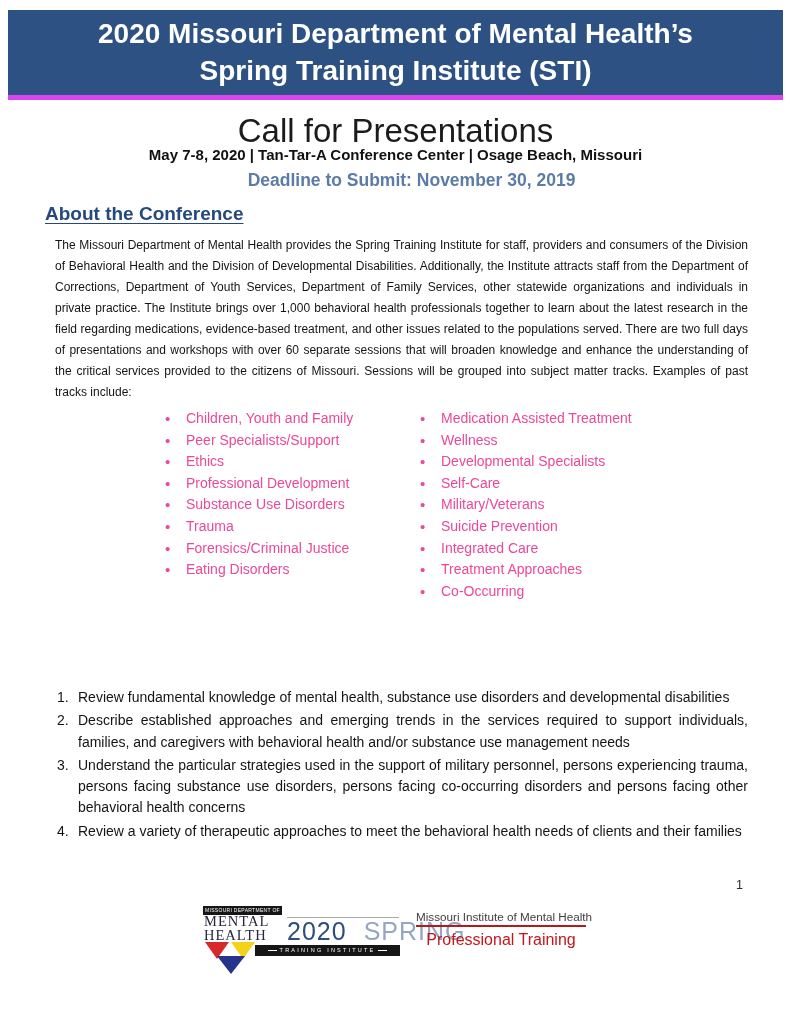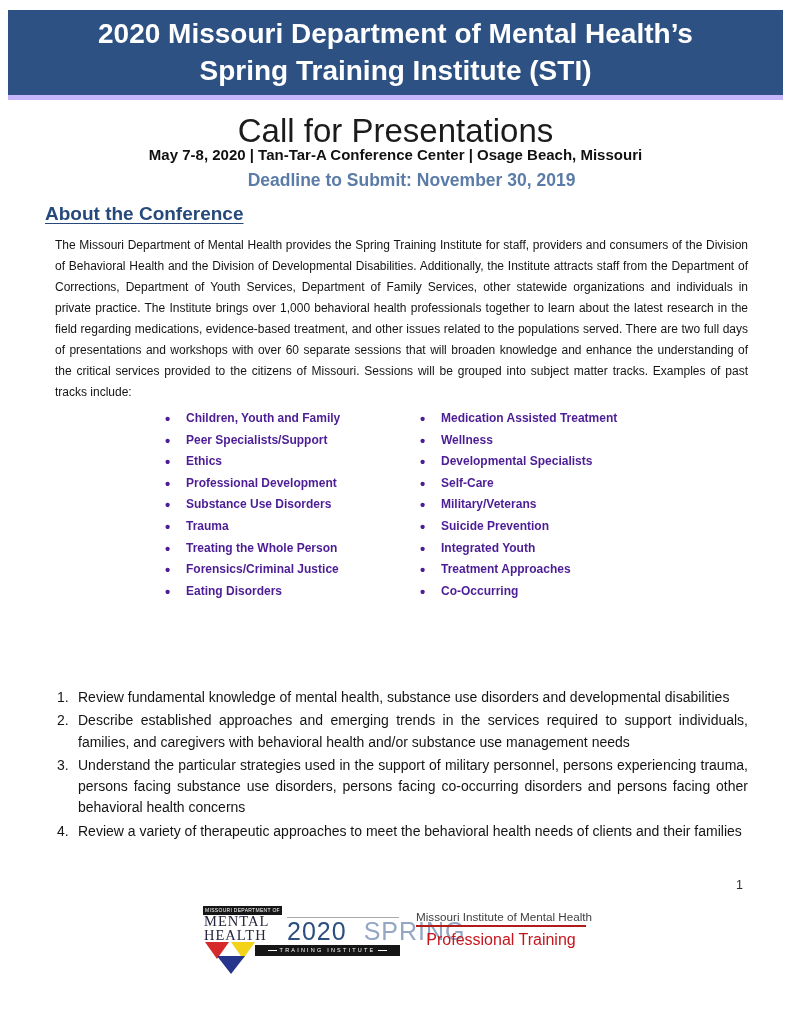--- a/index.html
+++ b/index.html
@@ -6,21 +6,21 @@
   html,body { background:#e9e9e9; }
   .page {
     position:relative; width:791px; height:1024px; margin:0 auto;
     background:#ffffff; font-family:"Liberation Sans", sans-serif; color:#121212;
     overflow:hidden;
   }
 
   
   .banner {
     position:absolute; left:8px; top:10px; width:775px; height:90px;
-    background:#2E5183; border-bottom:5px solid #c4b5fd;
+    background:#2E5183; border-bottom:5px solid #d946ef;
     color:#ffffff; text-align:center; font-weight:bold;
     font-size:28px; line-height:37px; padding-top:5px;
   }
 
   
   .call-heading {
     position:absolute; left:0; top:112px; width:100%;
     text-align:center; font-size:33px; font-weight:400; color:#1b1b1b;
   }
   .event-line {
@@ -46,22 +46,22 @@
     position:absolute; left:55px; top:235px; width:693px;
     font-size:12px; line-height:21px; text-align:justify; color:#141414;
   }
 
   
   .tracks {
     position:absolute; left:165px; top:408px; display:flex;
   }
   .tracks ul { list-style:none; width:255px; }
   .tracks li {
-    position:relative; padding-left:21px; font-size:12px; font-weight:bold;
-    line-height:21.6px; color:#4c1d95; white-space:nowrap;
+    position:relative; padding-left:21px; font-size:14px; font-weight:normal;
+    line-height:21.6px; color:#ec4899; white-space:nowrap;
   }
   .tracks li::before {
     content:"\2022"; position:absolute; left:0; top:0; font-size:15px;
   }
 
   
   .objectives-list {
     position:absolute; left:55px; top:679px; width:693px;
     list-style:none; counter-reset:obj;margin-top:8px;
   }
@@ -143,32 +143,31 @@
   <p class="about-paragraph">The Missouri Department of Mental Health provides the Spring Training Institute for staff, providers and consumers of the Division of Behavioral Health and the Division of Developmental Disabilities. Additionally, the Institute attracts staff from the Department of Corrections, Department of Youth Services, Department of Family Services, other statewide organizations and individuals in private practice. The Institute brings over 1,000 behavioral health professionals together to learn about the latest research in the field regarding medications, evidence-based treatment, and other issues related to the populations served. There are two full days of presentations and workshops with over 60 separate sessions that will broaden knowledge and enhance the understanding of the critical services provided to the citizens of Missouri. Sessions will be grouped into subject matter tracks. Examples of past tracks include:</p>
 
   <div class="tracks">
     <ul>
       <li>Children, Youth and Family</li>
       <li>Peer Specialists/Support</li>
       <li>Ethics</li>
       <li>Professional Development</li>
       <li>Substance Use Disorders</li>
       <li>Trauma</li>
-      <li>Treating the Whole Person</li>
       <li>Forensics/Criminal Justice</li>
       <li>Eating Disorders</li>
     </ul>
     <ul>
       <li>Medication Assisted Treatment</li>
       <li>Wellness</li>
       <li>Developmental Specialists</li>
       <li>Self-Care</li>
       <li>Military/Veterans</li>
       <li>Suicide Prevention</li>
-      <li>Integrated Youth</li>
+      <li>Integrated Care</li>
       <li>Treatment Approaches</li>
       <li>Co-Occurring</li>
     </ul>
   </div>
 
 
   <ol class="objectives-list">
     <li>Review fundamental knowledge of mental health, substance use disorders and developmental disabilities</li>
     <li>Describe established approaches and emerging trends in the services required to support individuals, families, and caregivers with behavioral health and/or substance use management needs</li>
     <li>Understand the particular strategies used in the support of military personnel, persons experiencing trauma, persons facing substance use disorders, persons facing co-occurring disorders and persons facing other behavioral health concerns</li>

